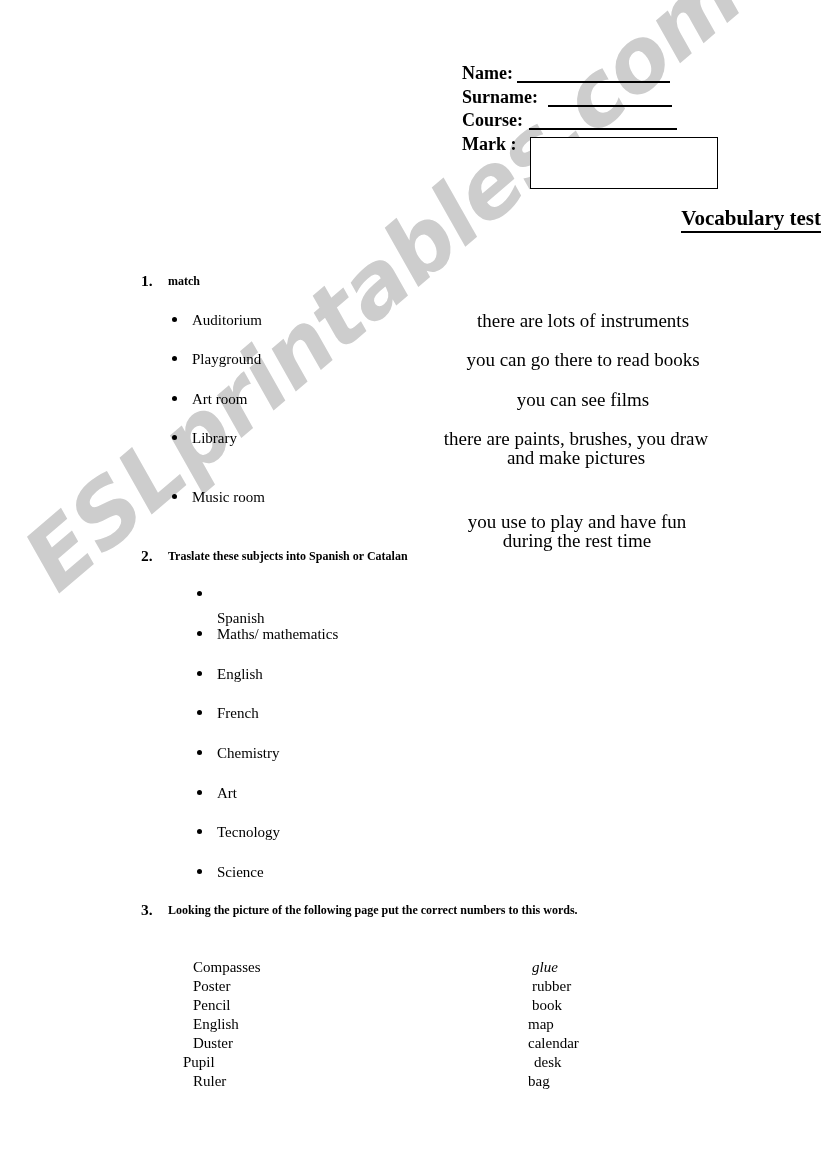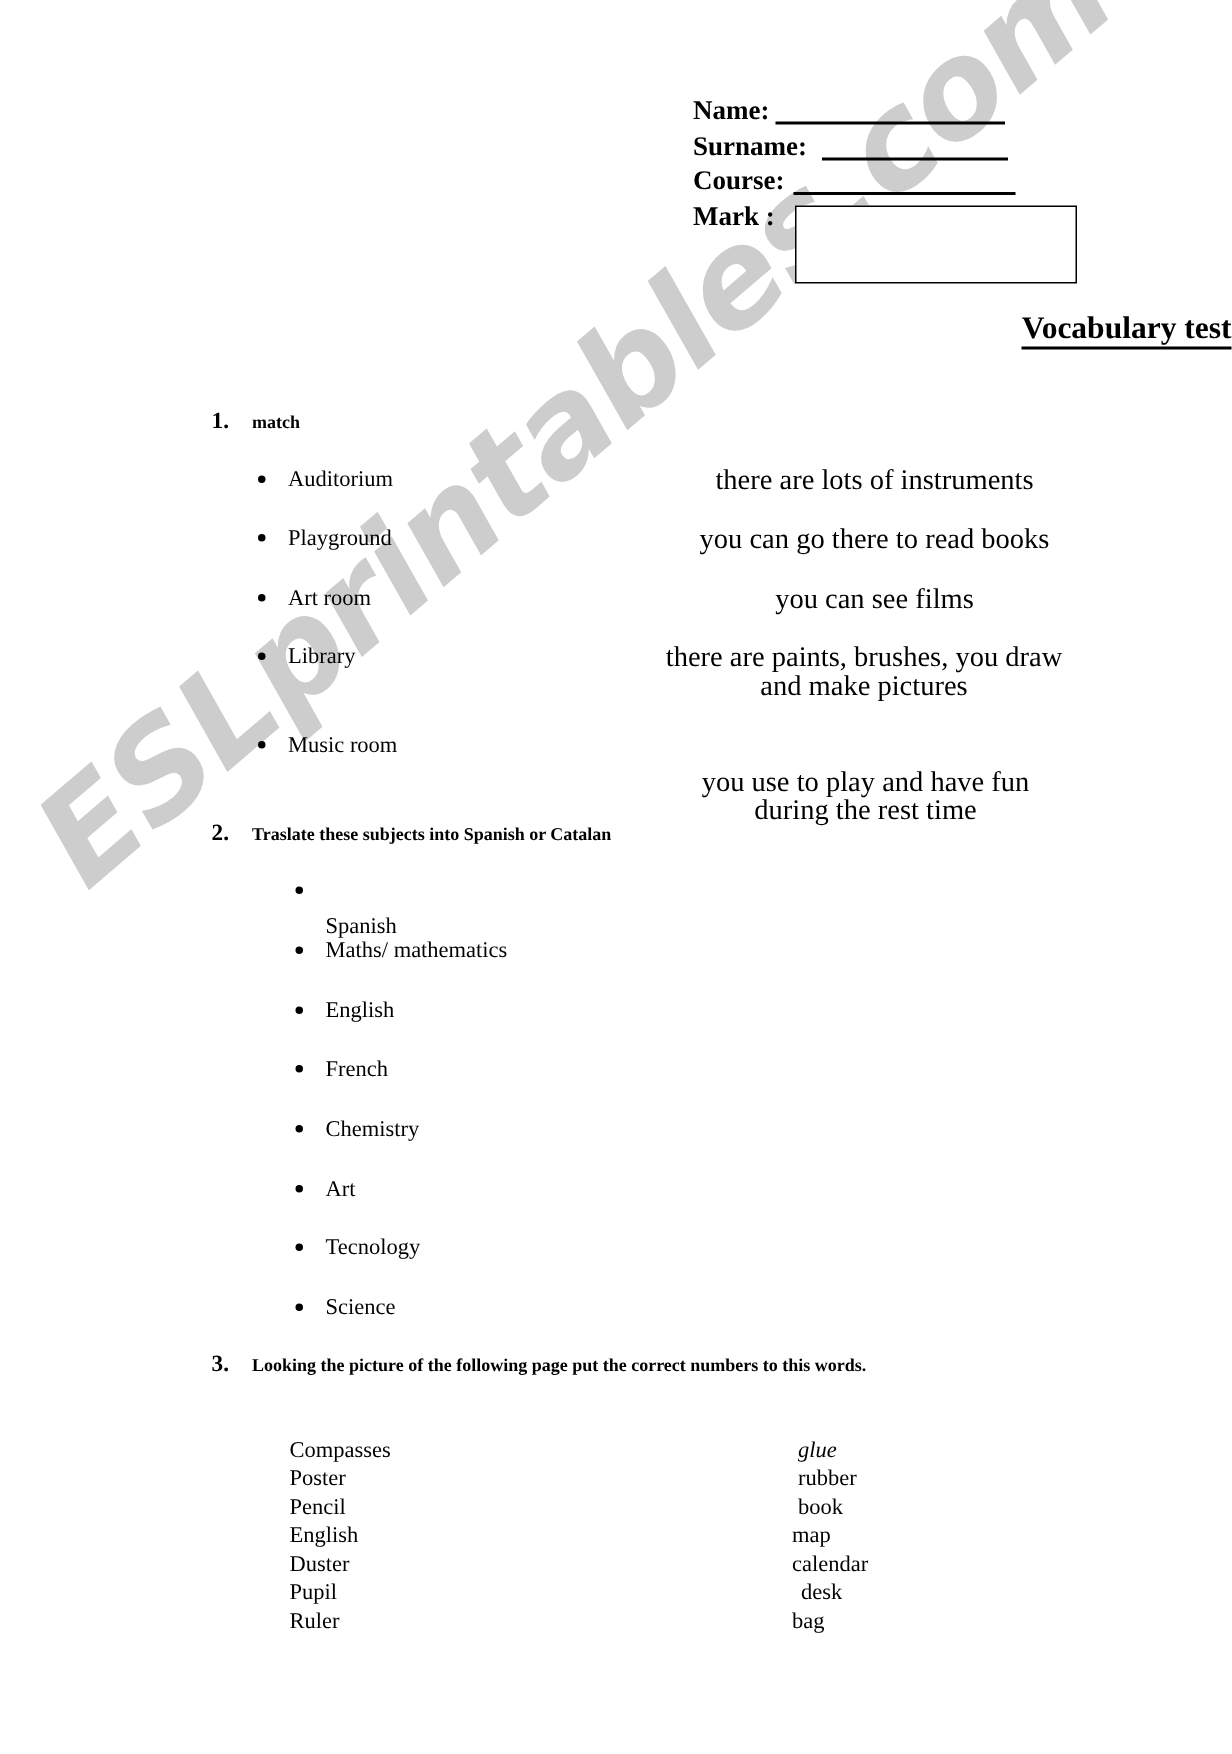--- a/index.html
+++ b/index.html
@@ -262,21 +262,21 @@
     <div>
 
       <div class="ex-num" style="left:141px; top:900px;">3.</div>
       <div class="ex-head" style="left:168px; top:900px; width:520px;">Looking the picture of the following page put the correct numbers to this words.</div>
 
       <div class="word" style="left:193px; top:958px;">Compasses</div>
       <div class="word" style="left:193px; top:977px;">Poster</div>
       <div class="word" style="left:193px; top:996px;">Pencil</div>
       <div class="word" style="left:193px; top:1015px;">English</div>
       <div class="word" style="left:193px; top:1034px;">Duster</div>
-      <div class="word" style="left:193px; top:1053px;">Pupil</div>
+      <div class="word" style="left:183px; top:1053px;">Pupil</div>
       <div class="word" style="left:193px; top:1072px;">Ruler</div>
 
       <div class="word" style="left:532px; top:958px;font-style:italic;">glue</div>
       <div class="word" style="left:532px; top:977px;">rubber</div>
       <div class="word" style="left:532px; top:996px;">book</div>
       <div class="word" style="left:528px; top:1015px;">map</div>
       <div class="word" style="left:528px; top:1034px;">calendar</div>
       <div class="word" style="left:534px; top:1053px;">desk</div>
       <div class="word" style="left:528px; top:1072px;">bag</div>
 

